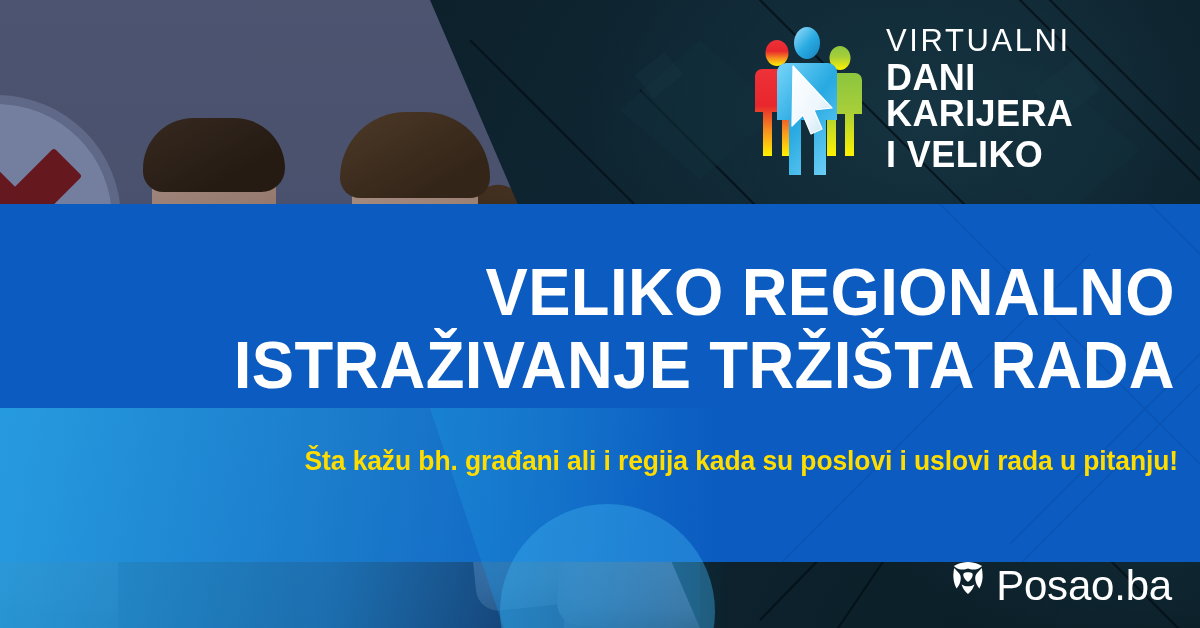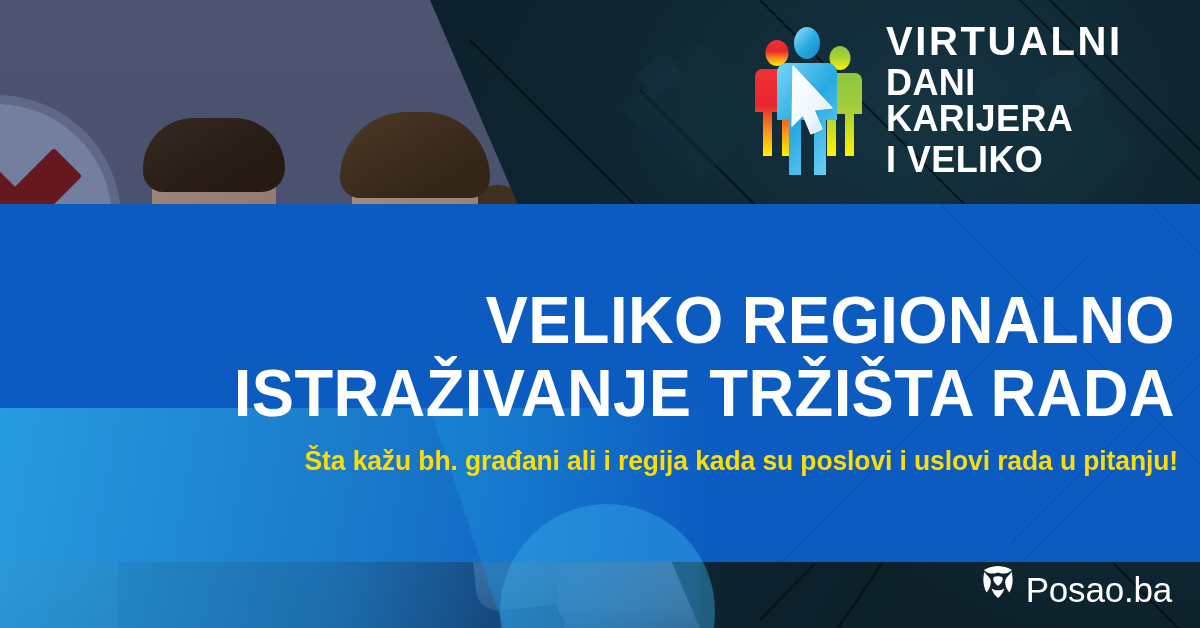--- a/index.html
+++ b/index.html
@@ -217,21 +217,20 @@
     position: absolute;
     left: 0; top: 262px;
     width: 1175px;
     text-align: right;
     color: #ffffff;
     font-family: "Liberation Sans", sans-serif;
     font-weight: bold;
     letter-spacing: .4px;
     line-height: .93;
     text-transform: uppercase;
-    margin-top: 28px;
   }
   .headline .l1, .headline .l2 {
     display: block;
     font-size: 66px;
     transform: scaleX(.96);
     transform-origin: right center;
     white-space: nowrap;
   }
   .headline .l2 { margin-top: 12px; }
 
@@ -260,21 +259,21 @@
     gap: 18px;
   }
   .vdkz-mark { position: relative; width: 120px; height: 160px; flex: none; }
   .vdkz-text {
     color: #ffffff;
     font-family: "Liberation Sans", sans-serif;
     line-height: 1;
     padding-bottom: 6px;
   }
   .vdkz-text .t1 {
-    display: block; font-size: 40px; font-weight: bold;
+    display: block; font-size: 31px; font-weight: normal;
     letter-spacing: 2.6px; margin-bottom: 4px;
   }
   .vdkz-text .t2 {
     display: block; font-size: 36px; font-weight: bold;
     letter-spacing: .4px; margin-bottom: 5px;
   }
   .vdkz-text .t3 {
     display: block; font-size: 36px; font-weight: bold; letter-spacing: .4px;
   }
 
@@ -283,21 +282,21 @@
     position: absolute;
     right: 28px; bottom: 18px;
     display: flex;
     align-items: center;
     gap: 11px;
   }
   .posao-mark { width: 34px; height: 38px; flex: none; }
   .posao-text {
     color: #ffffff;
     font-family: "Liberation Sans", sans-serif;
-    font-size: 35px;
+    font-size: 42px;
     letter-spacing: -.2px;
     margin-top: 16px;
   }
 </style>
 </head>
 <body>
 
 <div id="banner">
 
   <div class="bg-dark"></div>

